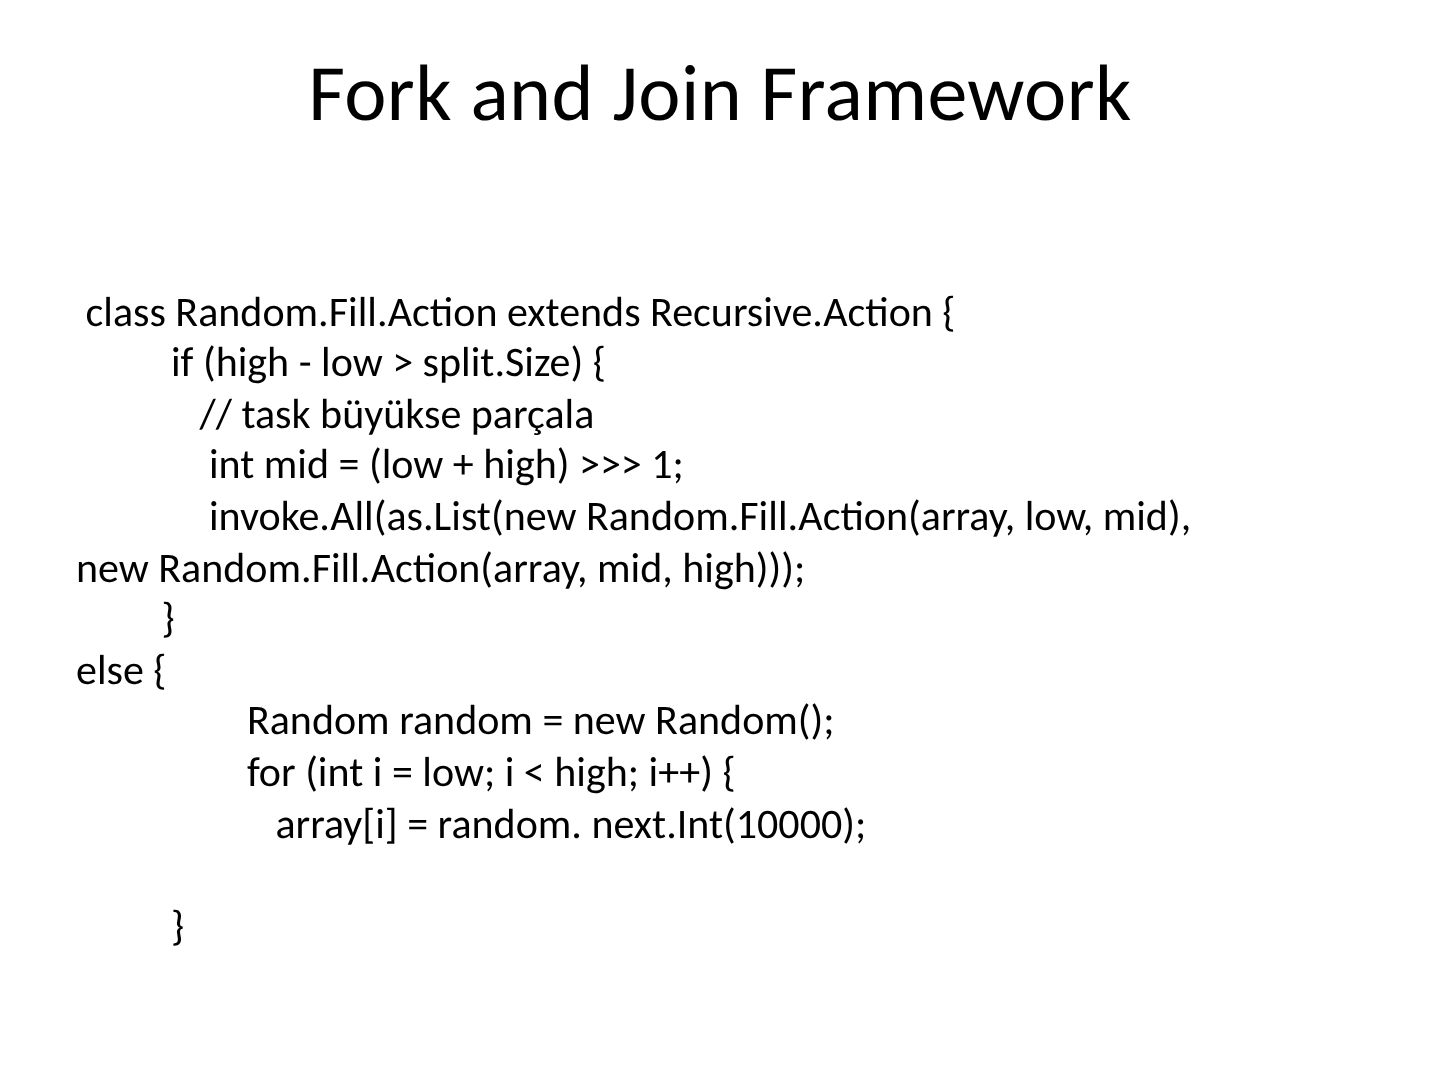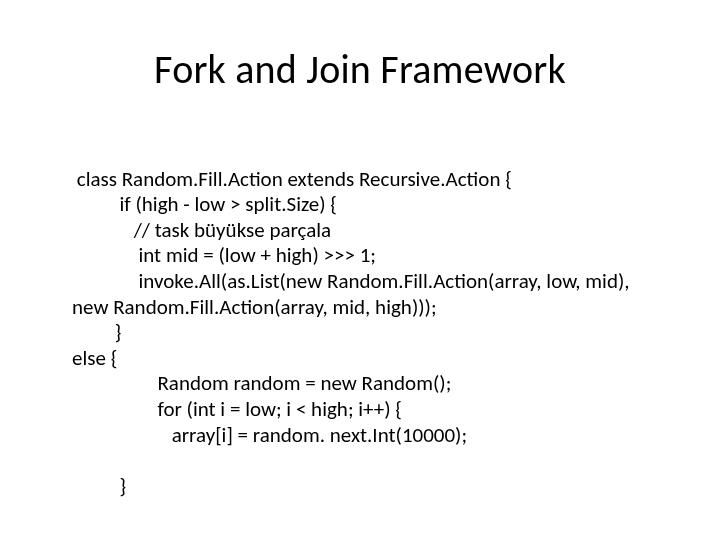--- a/index.html
+++ b/index.html
@@ -10,36 +10,35 @@
     background: #ffffff;
     font-family: Calibri, "Segoe UI", Arial, sans-serif;
     color: #000000;
     overflow: hidden;
   }
   .slide {
     position: relative;
     width: 720px;
     height: 382px;
     box-sizing: border-box;
-    margin-top: 23px;
   }
   .title {
     position: absolute;
     top: 22px;
     left: 0;
     width: 720px;
     text-align: center;
     font-size: 40px;
     font-weight: 400;
     letter-spacing: 0.2px;
   }
   .body {
     position: absolute;
     top: 118px;
-    left: 72px;
+    left: 38px;
     width: 620px;
     font-size: 21px;
     line-height: 1.22;
     white-space: pre;
     font-family: Calibri, "Segoe UI", Arial, sans-serif;
   }
 </style>
 </head>
 <body>
 

